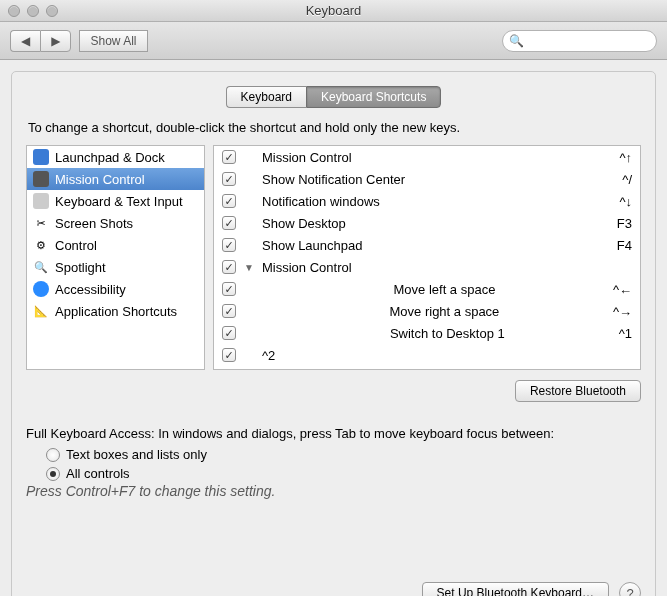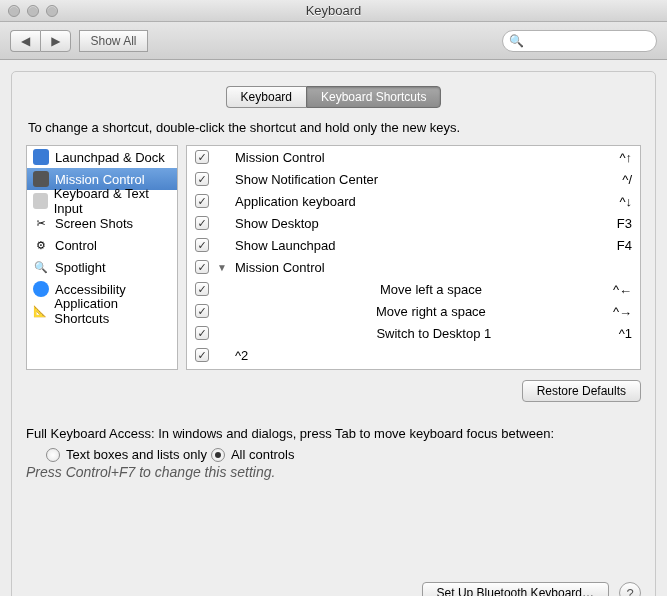--- a/index.html
+++ b/index.html
@@ -86,21 +86,21 @@
 
   .instruct { font-size: 13px; margin: 6px 2px 10px 2px; }
 
   .lists { display: flex; gap: 8px; }
   .listbox {
     border: 1px solid #b9b9b9;
     background: #fff;
     height: 225px;
     overflow: hidden;
   }
-  .listbox.left { width: 152px; }
+  .listbox.left { width: 179px; text-align: center; }
   .listbox.right { flex: 1; }
 
   .catrow {
     display: flex; align-items: center; gap: 6px;
     height: 22px; padding: 0 6px; font-size: 13px;
     cursor: default;
   }
   .catrow .icon { width: 16px; height: 16px; border-radius: 3px; display: inline-flex; align-items:center; justify-content:center; font-size:11px; }
   .catrow.selected {
     background: linear-gradient(#6fa3e0,#4d85cc);
@@ -124,21 +124,21 @@
   .scrow.indent .lbl { padding-left: 22px; text-align: center; }
 
   .restore-row { display:flex; justify-content:flex-end; margin-top: 10px; }
   .aquabtn {
     height: 22px; border: 1px solid #9c9c9c; border-radius: 4px;
     background: linear-gradient(#fefefe,#e2e2e2);
     font-size: 12px; padding: 0 14px;
   }
 
   .fka { margin-top: 24px; font-size: 13px; }
-  .radios { margin: 6px 0 1px 20px; display:flex; flex-direction:row; gap:4px; }
+  .radios { margin: 6px 0 1px 20px; display:flex; flex-direction:column; gap:4px; }
   .radio { display:flex; align-items:center; gap:6px; }
   .radio .rb {
     width: 14px; height: 14px; border-radius: 50%;
     border: 1px solid #8c8c8c; background: radial-gradient(#fff,#e6e6e6);
     display:flex; align-items:center; justify-content:center;
   }
   .radio .rb.checked::after {
     content:""; width:6px; height:6px; border-radius:50%; background:#333;
   }
   .hint { font-size: 14px; color: #5a5a5a; margin-top: 2px; font-style: italic; }
@@ -231,21 +231,21 @@
         </div>
         <div class="scrow">
           <span class="chk">✓</span>
           <span class="disc"></span>
           <span class="lbl">Show Notification Center</span>
           <span class="keys">^/</span>
         </div>
         <div class="scrow">
           <span class="chk">✓</span>
           <span class="disc"></span>
-          <span class="lbl">Application keyboard</span>
+          <span class="lbl">Notification windows</span>
           <span class="keys">^↓</span>
         </div>
         <div class="scrow">
           <span class="chk">✓</span>
           <span class="disc"></span>
           <span class="lbl">Show Desktop</span>
           <span class="keys">F3</span>
         </div>
         <div class="scrow">
           <span class="chk">✓</span>
@@ -279,21 +279,21 @@
         </div>
         <div class="scrow indent">
           <span class="chk">✓</span>
           <span class="disc"></span>
           <span class="keys">^2</span>
         </div>
       </div>
     </div>
 
     <div class="restore-row">
-      <button class="aquabtn">Restore Defaults</button>
+      <button class="aquabtn">Restore Bluetooth</button>
     </div>
 
     <div class="fka">
       <div>Full Keyboard Access: In windows and dialogs, press Tab to move keyboard focus between:</div>
       <div class="radios">
         <div class="radio">
           <span class="rb"></span>
           <span>Text boxes and lists only</span>
         </div>
         <div class="radio">

